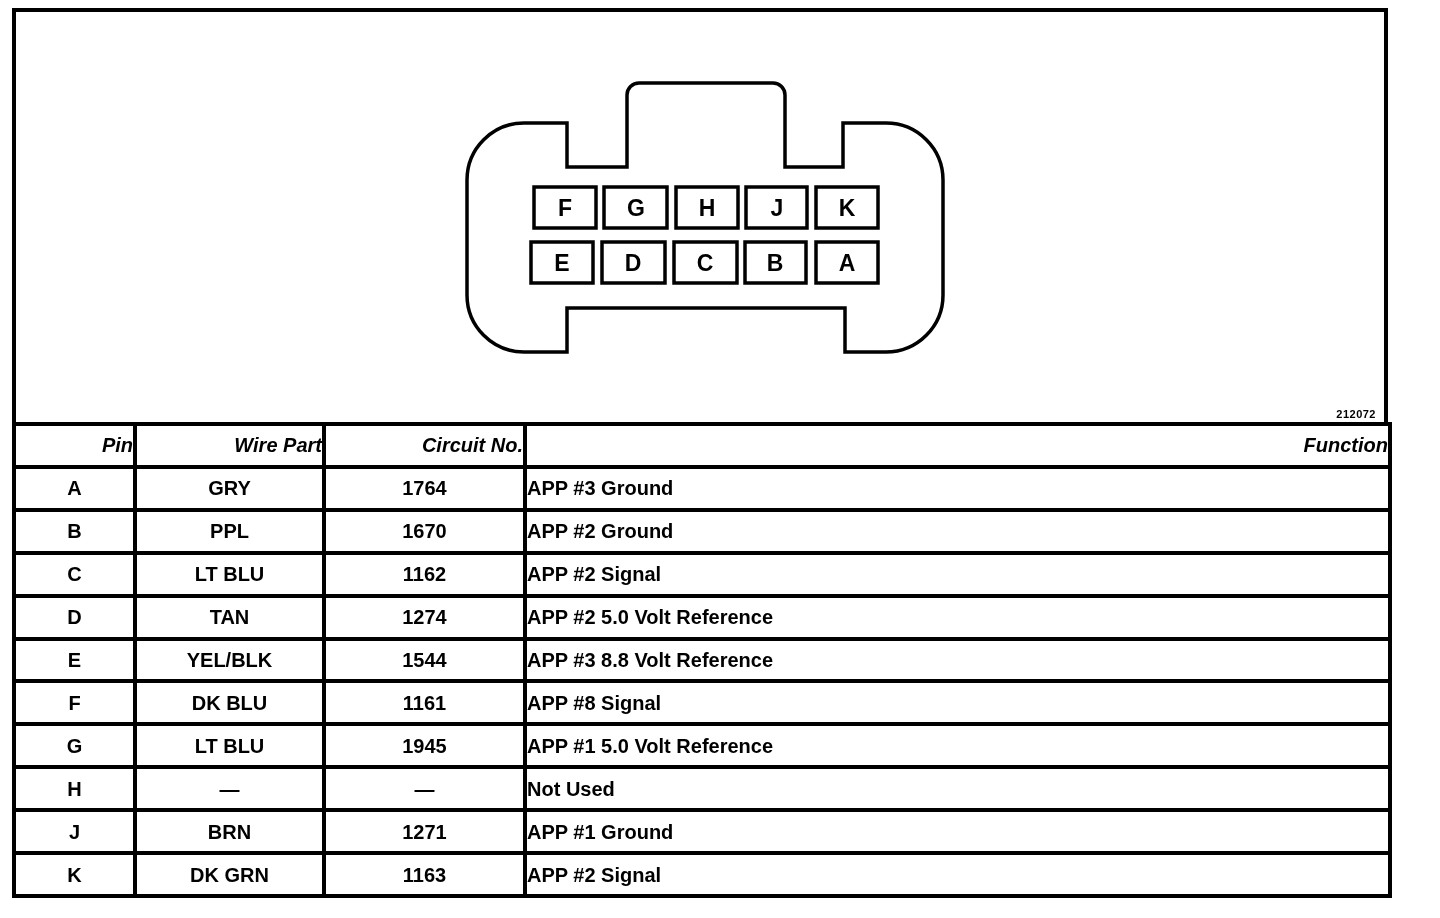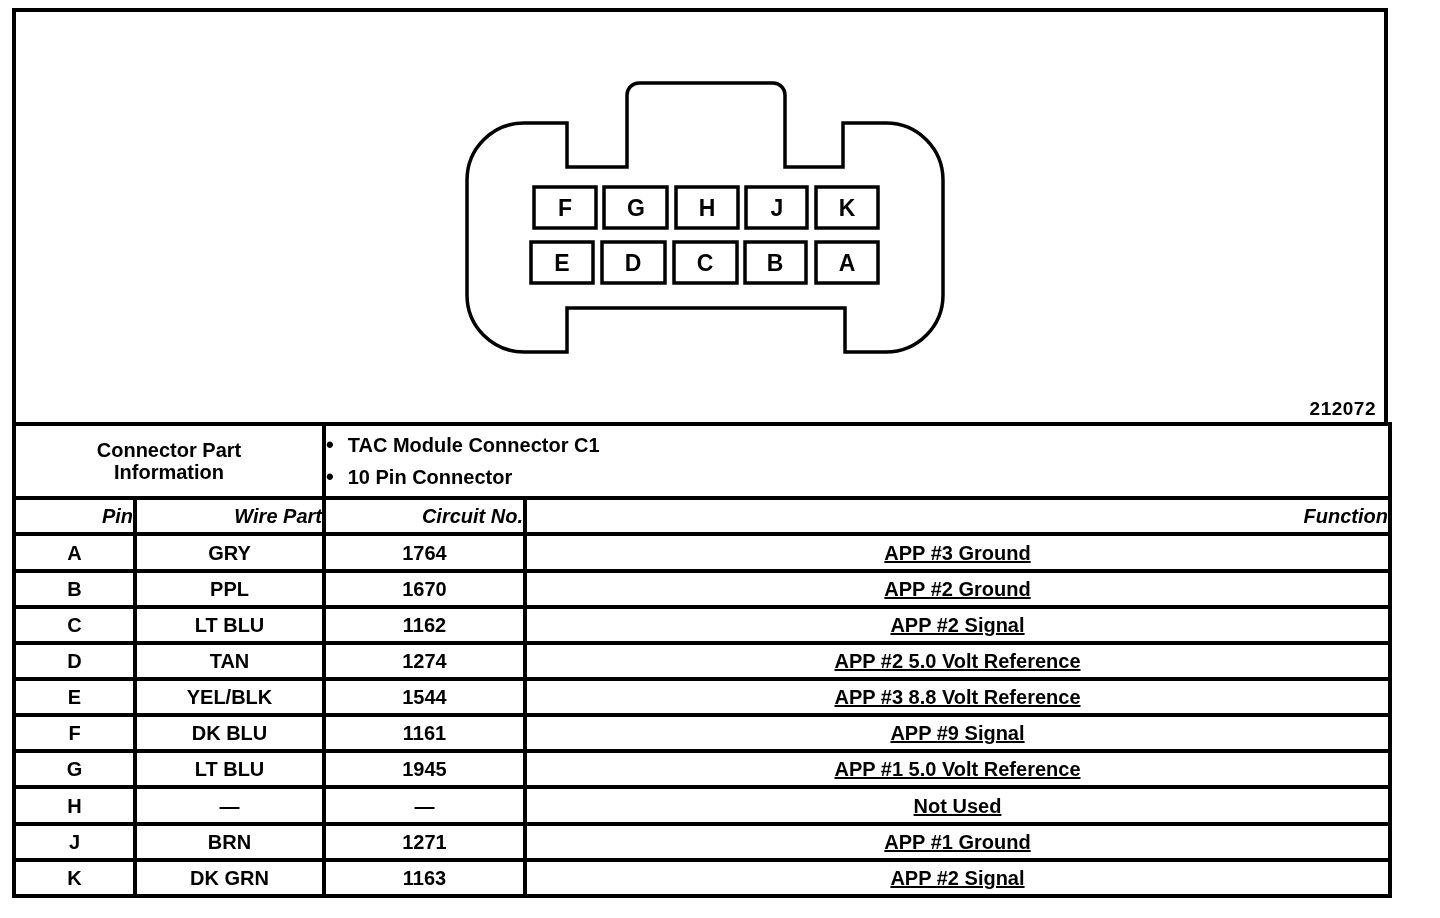--- a/index.html
+++ b/index.html
@@ -31,21 +31,21 @@
   }
   .fig-frame svg {
     position: absolute;
     left: 0;
     top: 0;
   }
   .fig-num {
     position: absolute;
     right: 8px;
     bottom: 2px;
-    font-size: 19px;
+    font-size: 11px;
     font-weight: bold;
     letter-spacing: 0.5px;
   }
   
   table.pinout {
     position: absolute;
     left: 12px;
     top: 422px;
     width: 1376px;
     height: 476px;
@@ -77,21 +77,21 @@
     display: flex;
     align-items: baseline;
     line-height: 32px;
   }
   .bullet-dot {
     font-size: 22px;
     margin-right: 14px;
   }
   th.col-head { text-align: right; vertical-align: middle; font-style: italic; }
   td.c-pin, td.c-wire, td.c-circ { text-align: center; vertical-align: middle; }
-  td.c-func { text-align: center; vertical-align: middle; padding-left: 11px; text-decoration: underline; }
+  td.c-func { text-align: left; vertical-align: middle; padding-left: 11px; }
 </style>
 </head>
 <body>
 
 <div class="page">
 
   <div class="fig-frame">
     <svg width="1368" height="410" viewBox="16 12 1368 410">
       <path d="M 524 123 H 567 V 167 H 627 V 95 A 12 12 0 0 1 639 83 H 773 A 12 12 0 0 1 785 95 V 167 H 843 V 123 H 886 A 57 57 0 0 1 943 180 V 295 A 57 57 0 0 1 886 352 H 845 V 308 H 567 V 352 H 524 A 57 57 0 0 1 467 295 V 180 A 57 57 0 0 1 524 123 Z" fill="none" stroke="#000" stroke-width="3.5"></path>
 
@@ -130,36 +130,20 @@
 
   <table class="pinout">
     <colgroup>
       <col style="width:121px">
       <col style="width:189px">
       <col style="width:201px">
       <col style="width:865px">
     </colgroup>
 
     <tbody>
-        <tr class="info-row">
-      <td class="part-info" colspan="2">
-        <div>Connector Part</div>
-        <div>Information</div>
-      </td>
-      <td class="conn-info" colspan="2">
-        <div class="bullet-line">
-          <span class="bullet-dot">•</span>
-          <span>TAC Module Connector C1</span>
-        </div>
-        <div class="bullet-line">
-          <span class="bullet-dot">•</span>
-          <span>10 Pin Connector</span>
-        </div>
-      </td>
-    </tr>
 
     <tr class="head-row">
       <th class="col-head">Pin</th>
       <th class="col-head">Wire Part</th>
       <th class="col-head">Circuit No.</th>
       <th class="col-head">Function</th>
     </tr>
 
     <tr class="data-row">
       <td class="c-pin">A</td>
@@ -188,21 +172,21 @@
     <tr class="data-row">
       <td class="c-pin">E</td>
       <td class="c-wire">YEL/BLK</td>
       <td class="c-circ">1544</td>
       <td class="c-func">APP #3 8.8 Volt Reference</td>
     </tr>
     <tr class="data-row">
       <td class="c-pin">F</td>
       <td class="c-wire">DK BLU</td>
       <td class="c-circ">1161</td>
-      <td class="c-func">APP #9 Signal</td>
+      <td class="c-func">APP #8 Signal</td>
     </tr>
     <tr class="data-row">
       <td class="c-pin">G</td>
       <td class="c-wire">LT BLU</td>
       <td class="c-circ">1945</td>
       <td class="c-func">APP #1 5.0 Volt Reference</td>
     </tr>
     <tr class="data-row">
       <td class="c-pin">H</td>
       <td class="c-wire">—</td>

